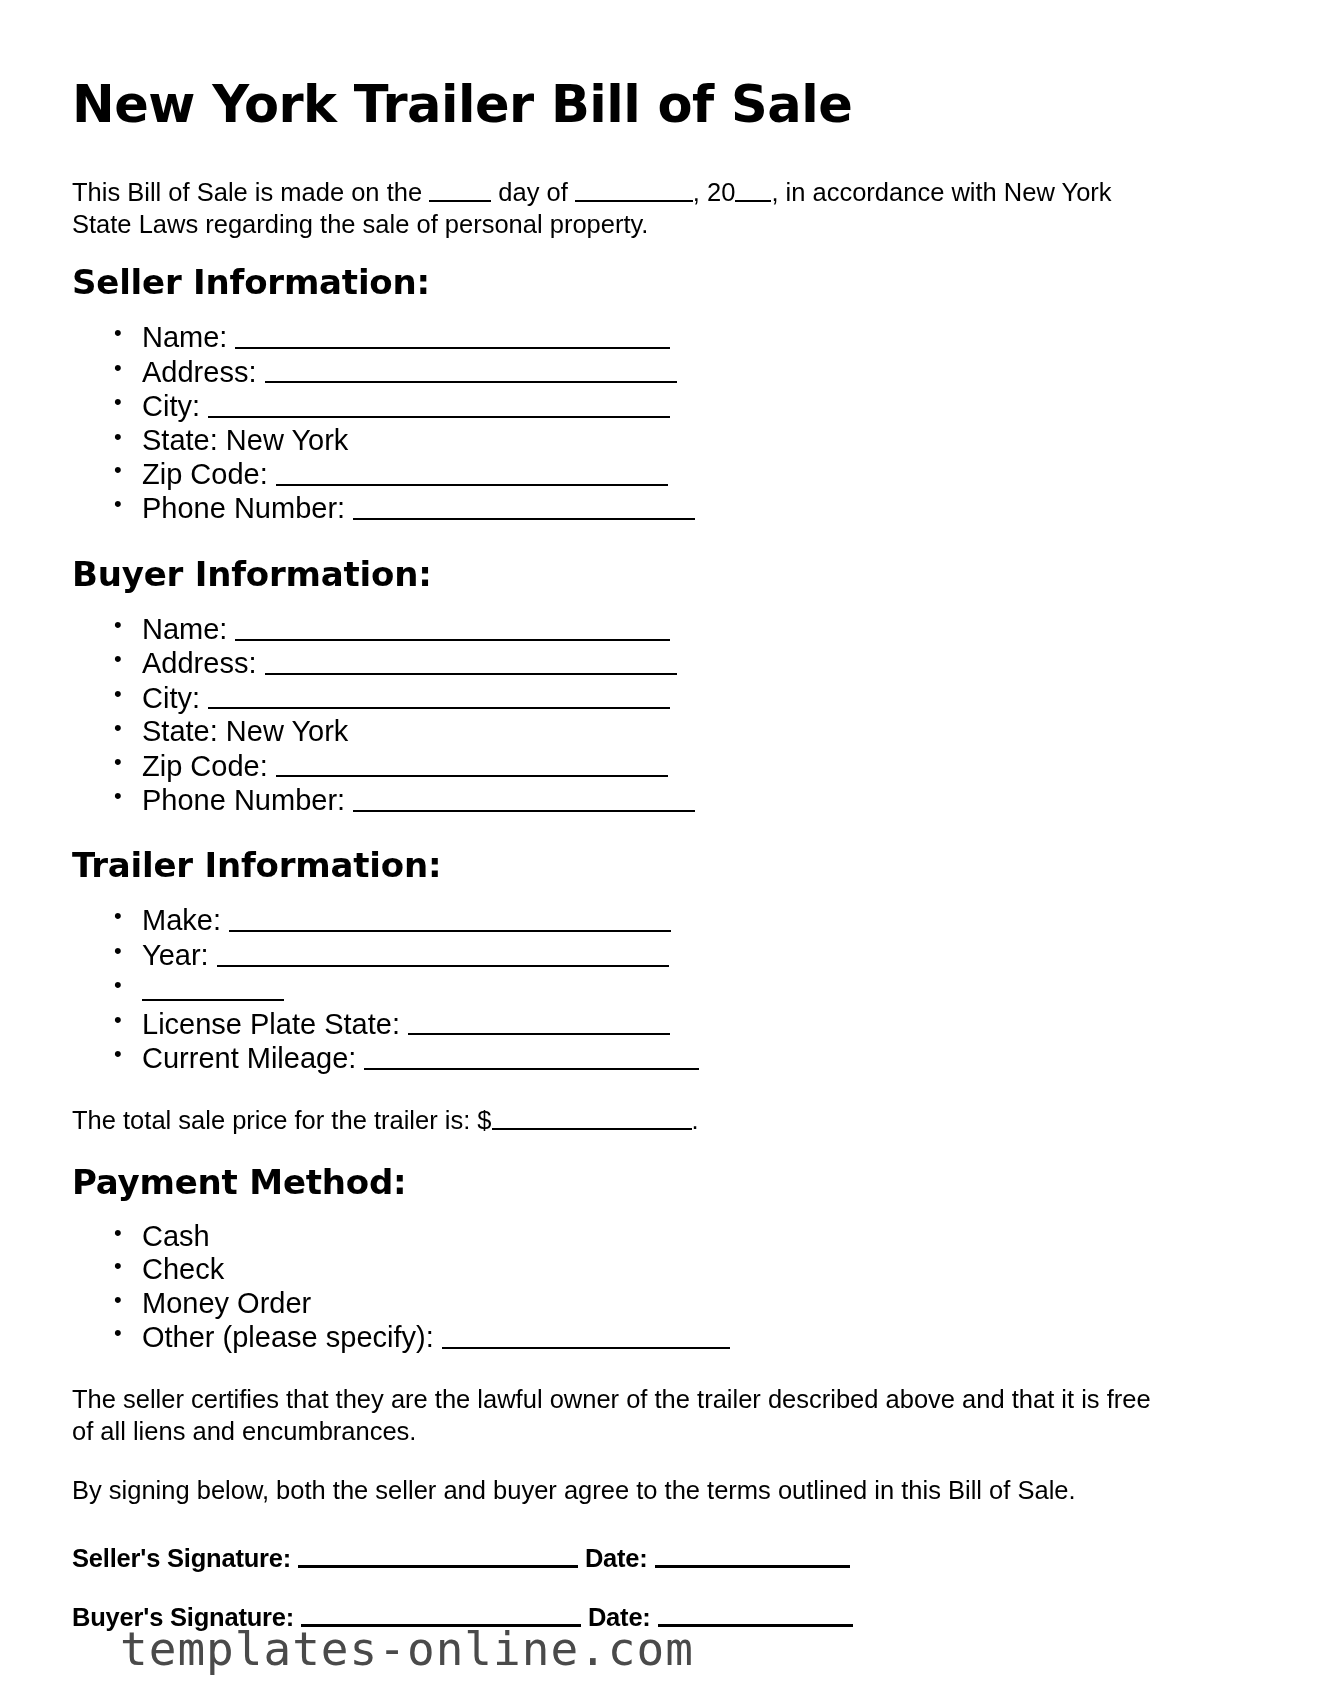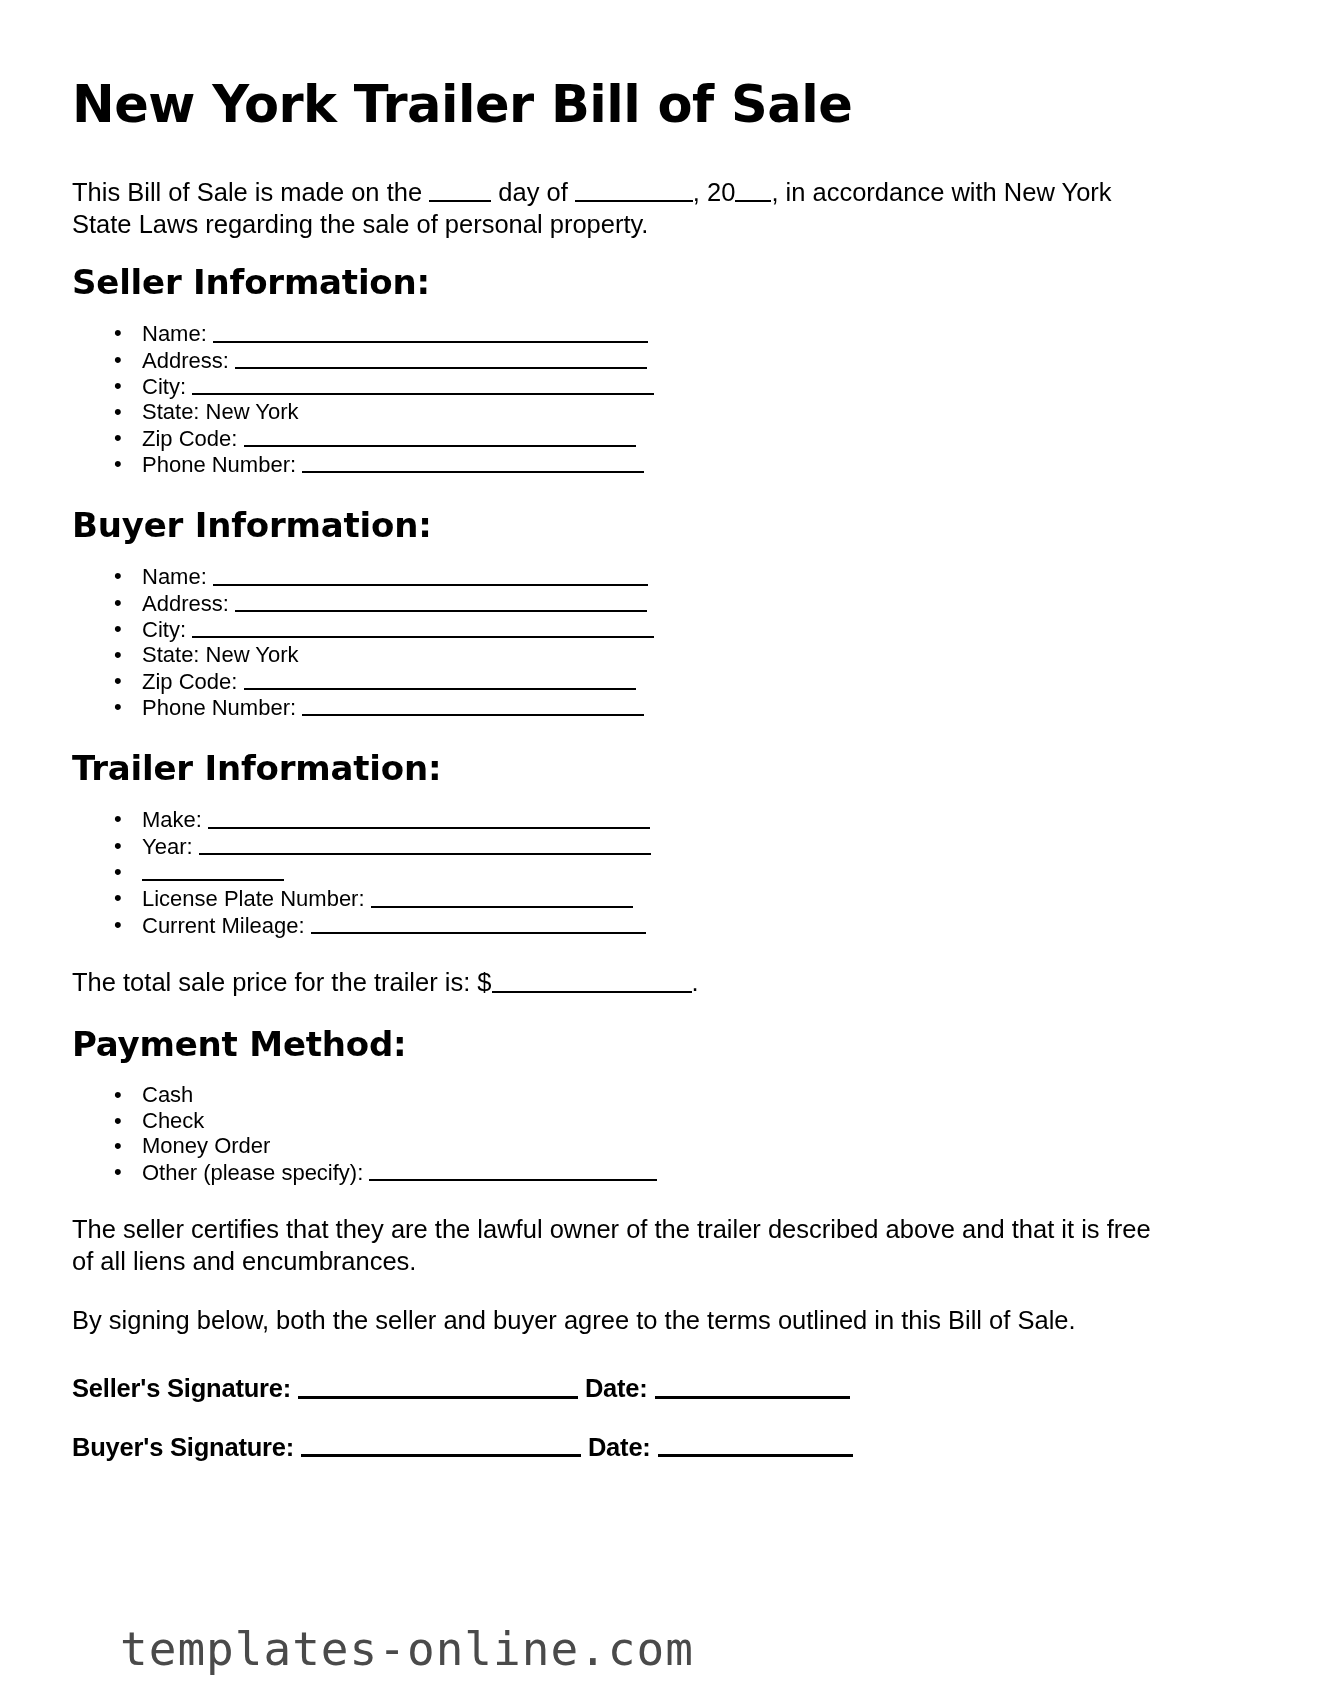--- a/index.html
+++ b/index.html
@@ -49,21 +49,21 @@
     margin: 0 0 18px 0;
     color: #000;
     letter-spacing: -0.2px;
   }
   ul.form-list {
     list-style: none;
     margin: 0 0 28px 0;
     padding: 0 0 0 40px;
   }
   ul.form-list li {
-    font-size: 22px;
+    font-size: 29px;
     line-height: 1.155;
     color: #000;
     position: relative;
     padding-left: 30px;
     white-space: nowrap;
   }
   ul.form-list li::before {
     content: "\2022";
     position: absolute;
     left: 2px;
@@ -138,21 +138,21 @@
     <li><span>State:</span> <span>New York</span></li>
     <li><span>Zip Code:</span> <span class="blank" style="width:392px"></span></li>
     <li><span>Phone Number:</span> <span class="blank" style="width:342px"></span></li>
   </ul>
 
   <h2 class="section-head">Trailer Information:</h2>
   <ul class="form-list">
     <li><span>Make:</span> <span class="blank" style="width:442px"></span></li>
     <li><span>Year:</span> <span class="blank" style="width:452px"></span></li>
     <li> <span class="blank" style="width:142px"></span></li>
-    <li><span>License Plate Number:</span> <span class="blank" style="width:262px"></span></li>
+    <li><span>License Plate State:</span> <span class="blank" style="width:262px"></span></li>
     <li><span>Current Mileage:</span> <span class="blank" style="width:335px"></span></li>
   </ul>
 
   <p class="para"><span>The total sale price for the trailer is: $</span><span class="inline-blank" style="width:200px"></span><span>.</span></p>
 
   <h2 class="section-head">Payment Method:</h2>
   <ul class="form-list">
     <li><span>Cash</span></li>
     <li><span>Check</span></li>
     <li><span>Money Order</span></li>

